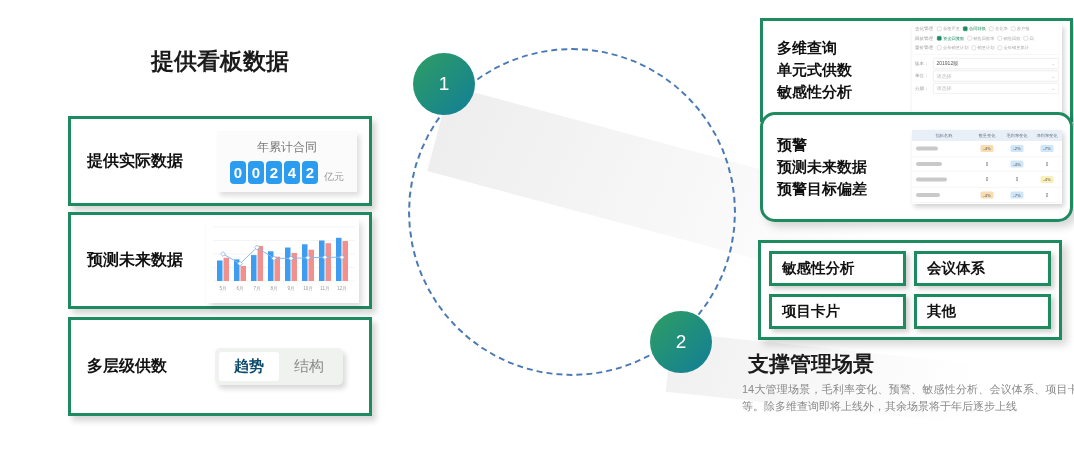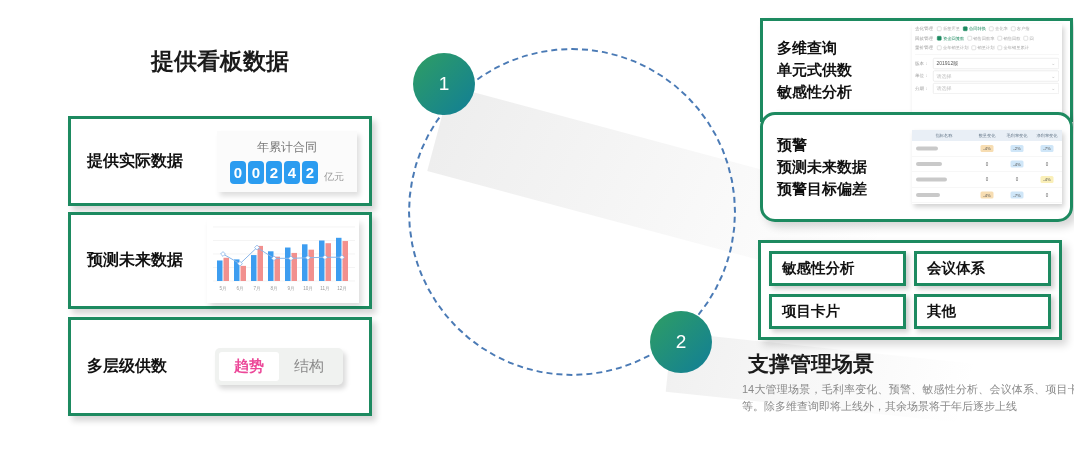--- a/index.html
+++ b/index.html
@@ -30,21 +30,21 @@
   .num-title{font-size:12px;color:#777;margin-bottom:5px;}
   .digits{display:flex;justify-content:center;align-items:flex-end;gap:2px;}
   .digit{width:16px;height:23px;background:#2b9cf0;color:#fff;border-radius:4px;
          font-weight:bold;font-size:15px;line-height:23px;text-align:center;}
   .unit{font-size:10px;color:#999;margin-left:4px;}
   .chart-card{margin-left:auto;margin-right:10px;width:152px;height:84px;background:#fff;
               box-shadow:3px 4px 6px rgba(0,0,0,.14);}
   .toggle{margin-left:auto;margin-right:26px;background:#f0f2f0;border-radius:5px;padding:4px;
           display:flex;box-shadow:3px 4px 5px rgba(0,0,0,.15);}
   .topt{font-size:15px;padding:5px 15px;color:#8a8a8a;cursor:pointer;}
-  .topt.active{background:#fff;color:#ec4899;font-weight:bold;border-radius:3px;}
+  .topt.active{background:#fff;color:#0c4a6e;font-weight:bold;border-radius:3px;}
 
   
   .dash-circle{left:388px;top:48px;width:324px;height:324px;border:2px dashed #4a7ab5;border-radius:50%;z-index:1;}
   .main-circle{left:448px;top:108px;width:212px;height:212px;border-radius:50%;z-index:2;
     background:linear-gradient(135deg,#3aa368 0%,#17958c 55%,#0d7a92 100%);
     display:flex;align-items:center;justify-content:center;overflow:hidden;}
   .main-circle::before{content:"";position:absolute;left:10%;top:0;width:55%;height:45%;
     background:linear-gradient(135deg,rgba(255,255,255,.20),rgba(255,255,255,0));
     clip-path:polygon(20% 0,100% 55%,45% 100%,0 25%);}
   .circle-label{font-size:46px;color:#fff;font-weight:bold;letter-spacing:3px;}

